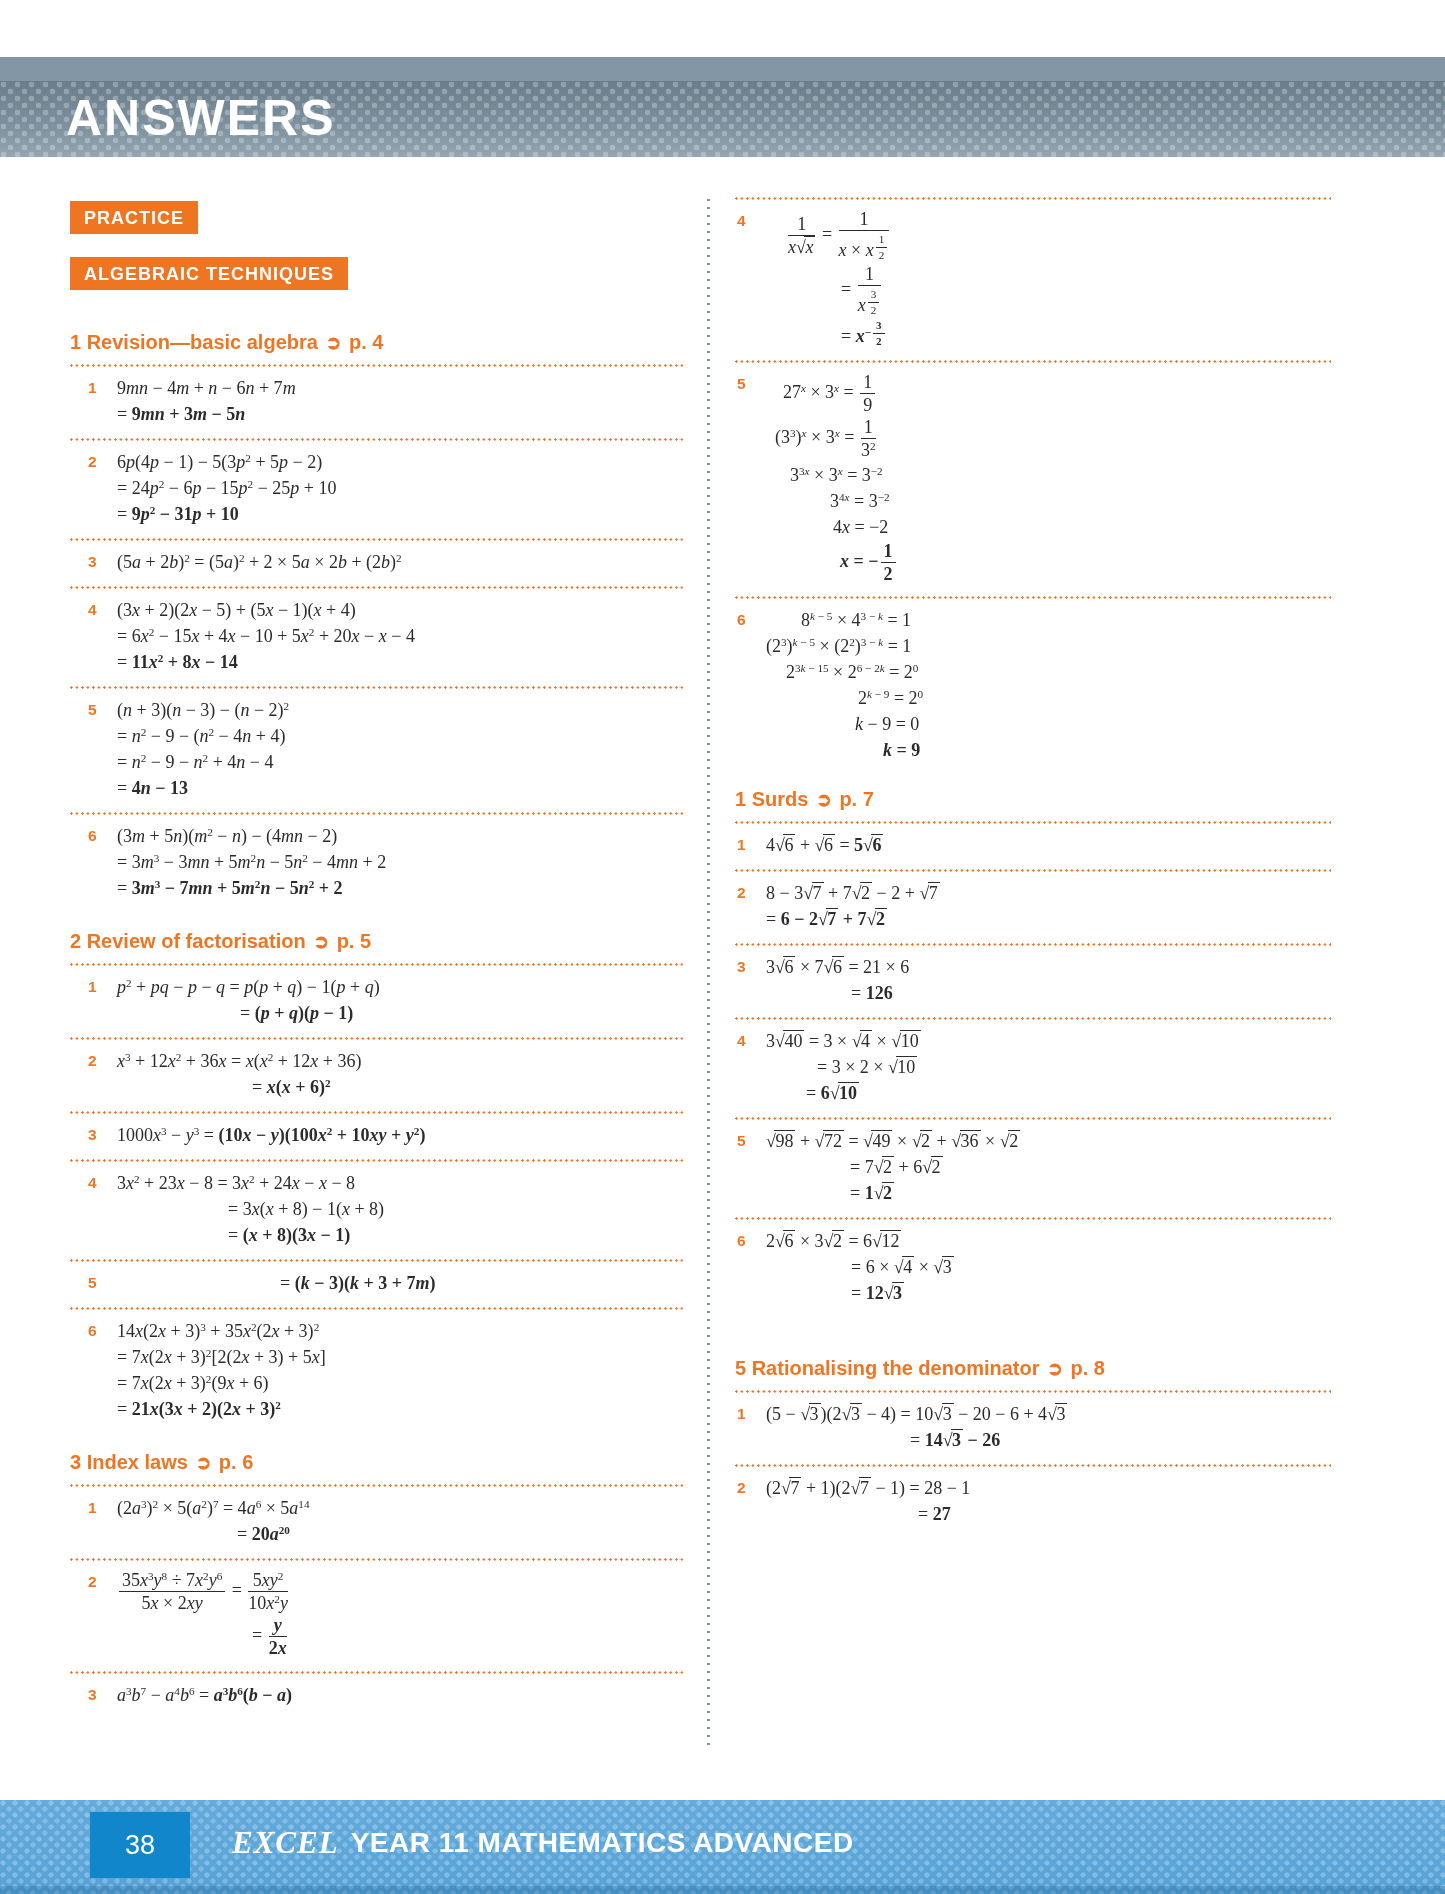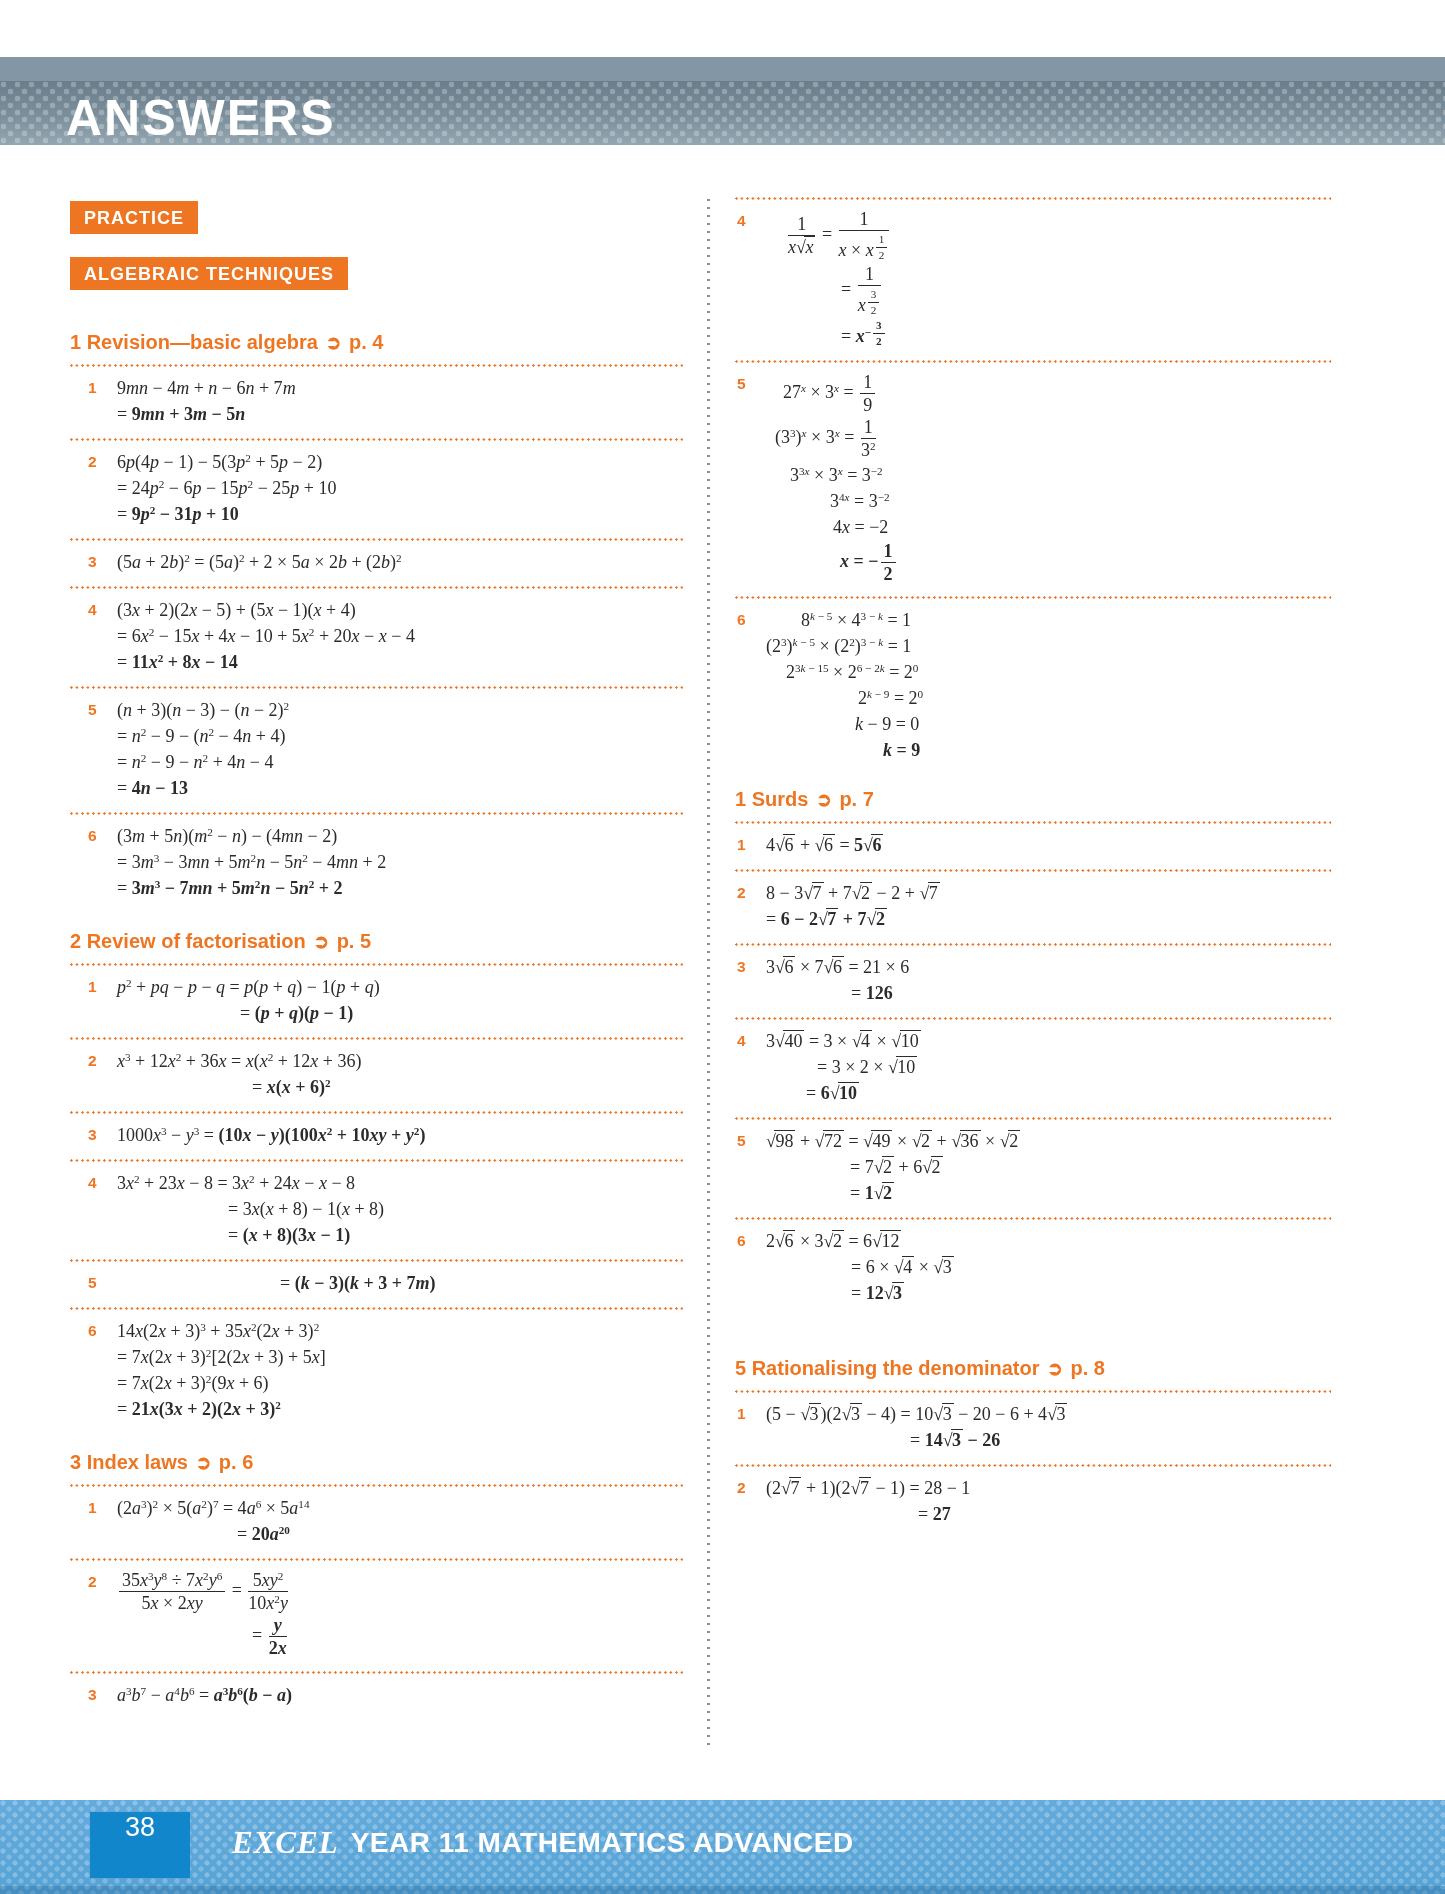--- a/index.html
+++ b/index.html
@@ -11,21 +11,21 @@
   html,body{margin:0;padding:0;background:#ffffff;}
   .page{
     position:relative;width:1445px;height:1894px;background:#ffffff;
     overflow:hidden;font-family:"Liberation Sans",sans-serif;
   }
 
   
   .banner{position:absolute;left:0;top:57px;width:100%;height:100px;}
   .banner-solid{height:24px;background:#8296a5;}
   .banner-dots{
-    position:relative;height:64px;
+    position:relative;height:76px;
     background:
       radial-gradient(circle at 3.5px 3.5px, rgba(255,255,255,.26) 2.7px, transparent 3.1px),
       radial-gradient(circle at 10.5px 10.5px, rgba(255,255,255,.26) 2.7px, transparent 3.1px),
       linear-gradient(180deg,#697d8a 0%, #7b8f9c 55%, #94a6b1 100%);
     background-size:14px 14px,14px 14px,100% 100%;
   }
   .banner-title{
     position:absolute;left:66px;top:8px;
     color:#ffffff;font-size:50px;font-weight:bold;letter-spacing:2px;
   }
@@ -94,21 +94,21 @@
       radial-gradient(circle at 9px 9px, rgba(255,255,255,.22) 2.4px, transparent 2.8px),
       linear-gradient(180deg,#64abdc,#57a3d6);
     background-size:12px 12px,12px 12px,100% 100%;
   }
   .footer::after{
     content:"";position:absolute;left:0;bottom:0;width:100%;height:8px;
     background:rgba(27,96,146,.30);
   }
   .page-num-box{
     position:absolute;left:90px;top:12px;width:100px;height:66px;
-    background:var(--footer-box);display:flex;align-items:flex-start;justify-content:center;
+    background:var(--footer-box);display:flex;align-items:center;justify-content:center;
     color:#fff;font-size:27px;
   }
   .footer-title{
     position:absolute;left:232px;top:0;height:86px;
     display:flex;align-items:center;color:#fff;white-space:nowrap;
   }
   .footer-title .series{
     font-family:"Liberation Serif",serif;font-style:italic;font-weight:bold;
     font-size:31px;margin-right:12px;letter-spacing:1px;
   }

